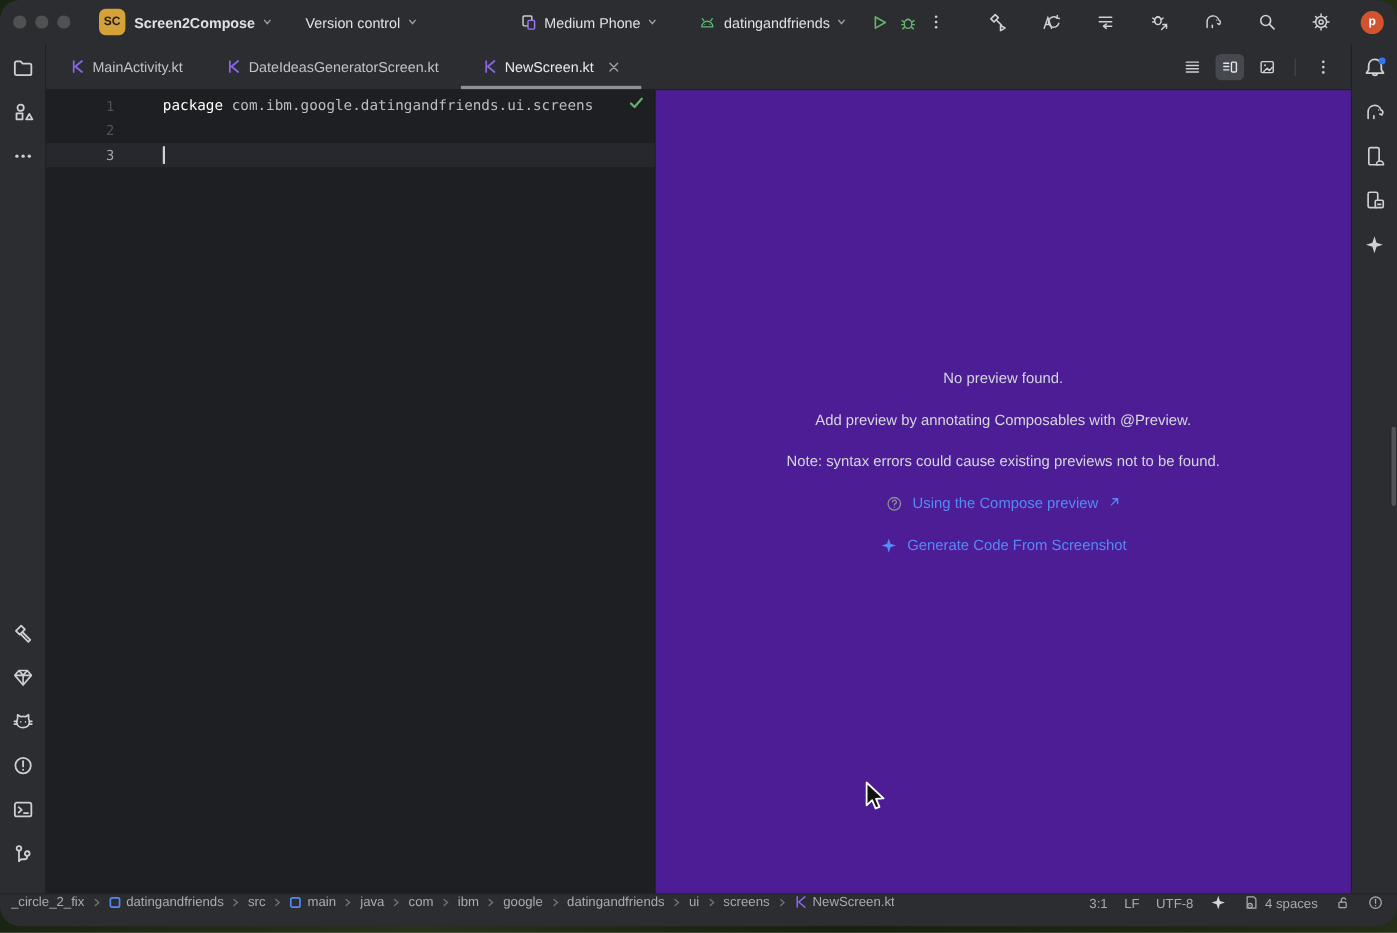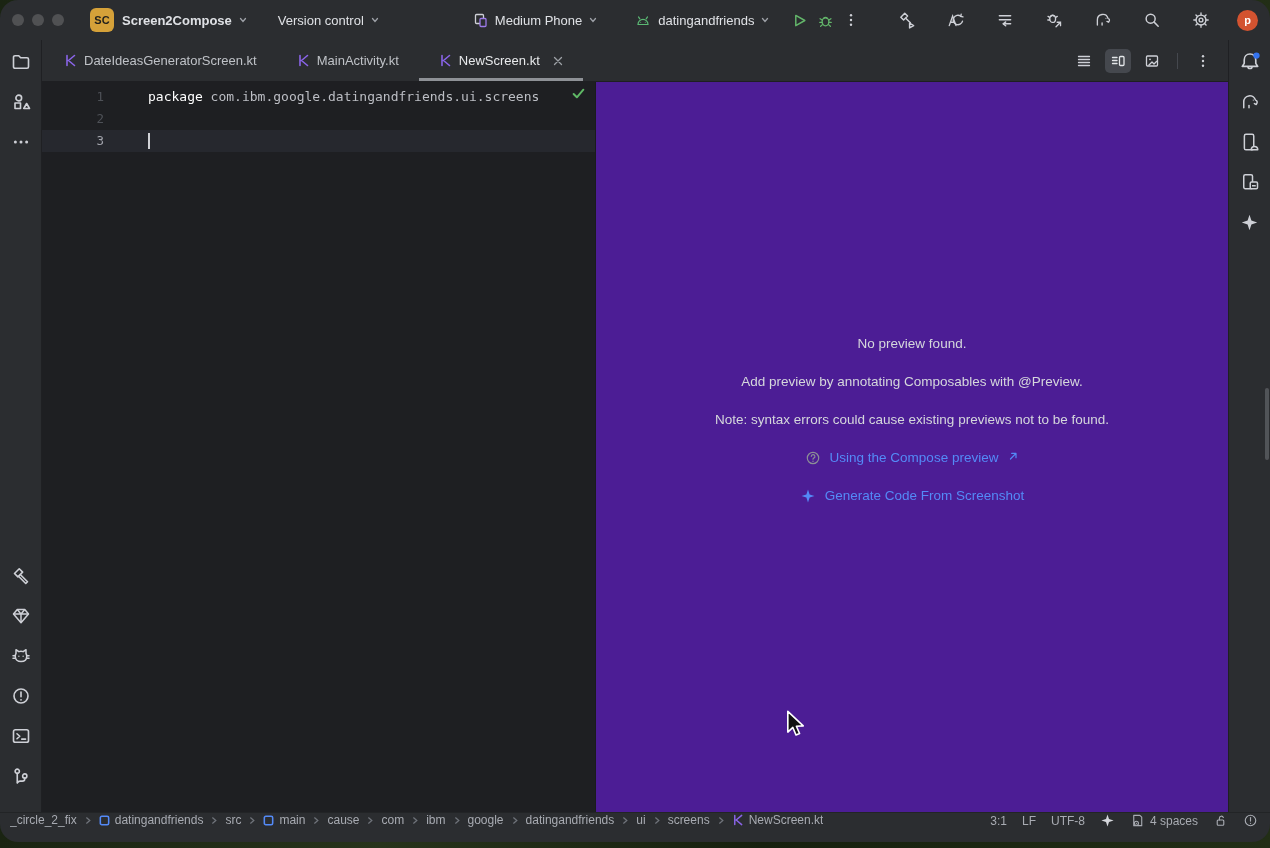--- a/index.html
+++ b/index.html
@@ -267,27 +267,27 @@
       </div>
     </div>
 
     <div class="center">
 
       <div class="tabbar">
         <div class="tab">
           <svg width="13" height="13" viewBox="0 0 13 13" fill="none" stroke="#8a64e8" stroke-width="1.6" stroke-linecap="round" stroke-linejoin="round">
               <path d="M3 1.5 V11.5 M10.5 1.5 L4.5 6.5 L10.5 11.5"></path>
             </svg>
-          <span>DateIdeasGeneratorScreen.kt</span>
+          <span>MainActivity.kt</span>
         </div>
         <div class="tab">
           <svg width="13" height="13" viewBox="0 0 13 13" fill="none" stroke="#8a64e8" stroke-width="1.6" stroke-linecap="round" stroke-linejoin="round">
               <path d="M3 1.5 V11.5 M10.5 1.5 L4.5 6.5 L10.5 11.5"></path>
             </svg>
-          <span>MainActivity.kt</span>
+          <span>DateIdeasGeneratorScreen.kt</span>
         </div>
         <div class="tab active">
           <svg width="13" height="13" viewBox="0 0 13 13" fill="none" stroke="#8a64e8" stroke-width="1.6" stroke-linecap="round" stroke-linejoin="round">
               <path d="M3 1.5 V11.5 M10.5 1.5 L4.5 6.5 L10.5 11.5"></path>
             </svg>
           <span>NewScreen.kt</span>
           <span class="close">
             <svg width="10" height="10" viewBox="0 0 10 10" stroke="#9da0a6" stroke-width="1.3" stroke-linecap="round">
                 <path d="M1.5 1.5 L8.5 8.5 M8.5 1.5 L1.5 8.5"></path>
               </svg>
@@ -435,21 +435,21 @@
       <span class="crumb">
         <svg width="11" height="11" viewBox="0 0 10 10" fill="none" stroke="#548af7" stroke-width="1.4">
             <rect x="1.2" y="1.2" width="7.6" height="7.6" rx="1.4"></rect>
           </svg>
         <span>main</span>
         </span>
       <svg width="8" height="9" viewBox="0 0 8 10" fill="none" stroke="#6f737a" stroke-width="1.4" stroke-linecap="round">
           <path d="M2.5 2 L6 5 L2.5 8"></path>
         </svg>
       <span class="crumb">
-          <span>cause</span>
+          <span>java</span>
         </span>
       <svg width="8" height="9" viewBox="0 0 8 10" fill="none" stroke="#6f737a" stroke-width="1.4" stroke-linecap="round">
           <path d="M2.5 2 L6 5 L2.5 8"></path>
         </svg>
       <span class="crumb">
           <span>com</span>
         </span>
       <svg width="8" height="9" viewBox="0 0 8 10" fill="none" stroke="#6f737a" stroke-width="1.4" stroke-linecap="round">
           <path d="M2.5 2 L6 5 L2.5 8"></path>
         </svg>

